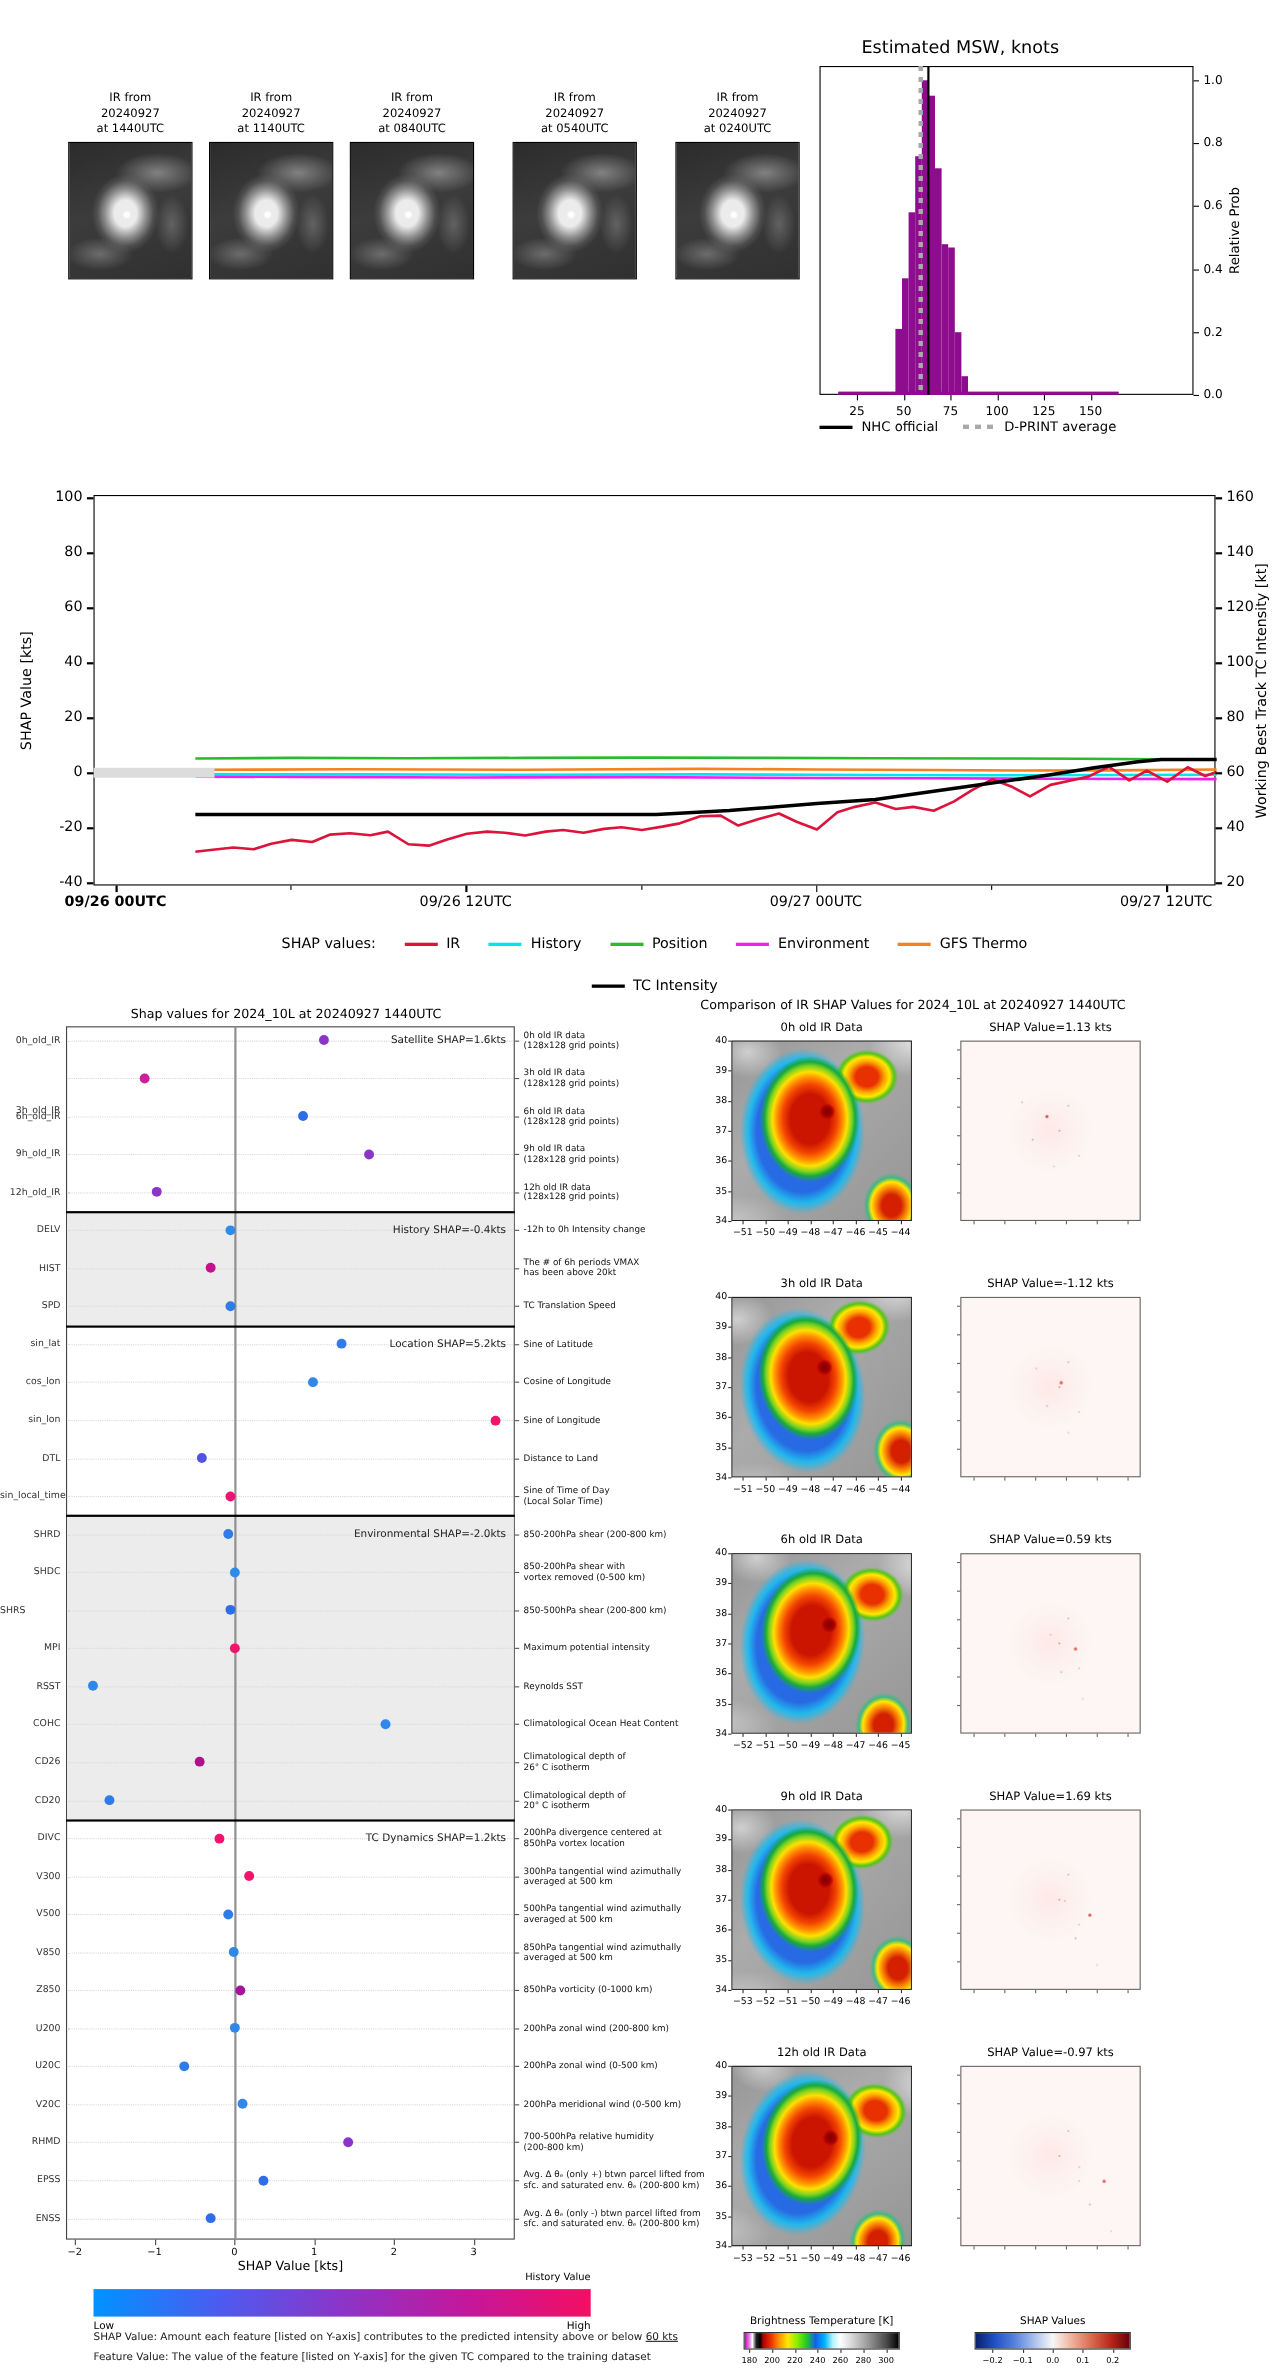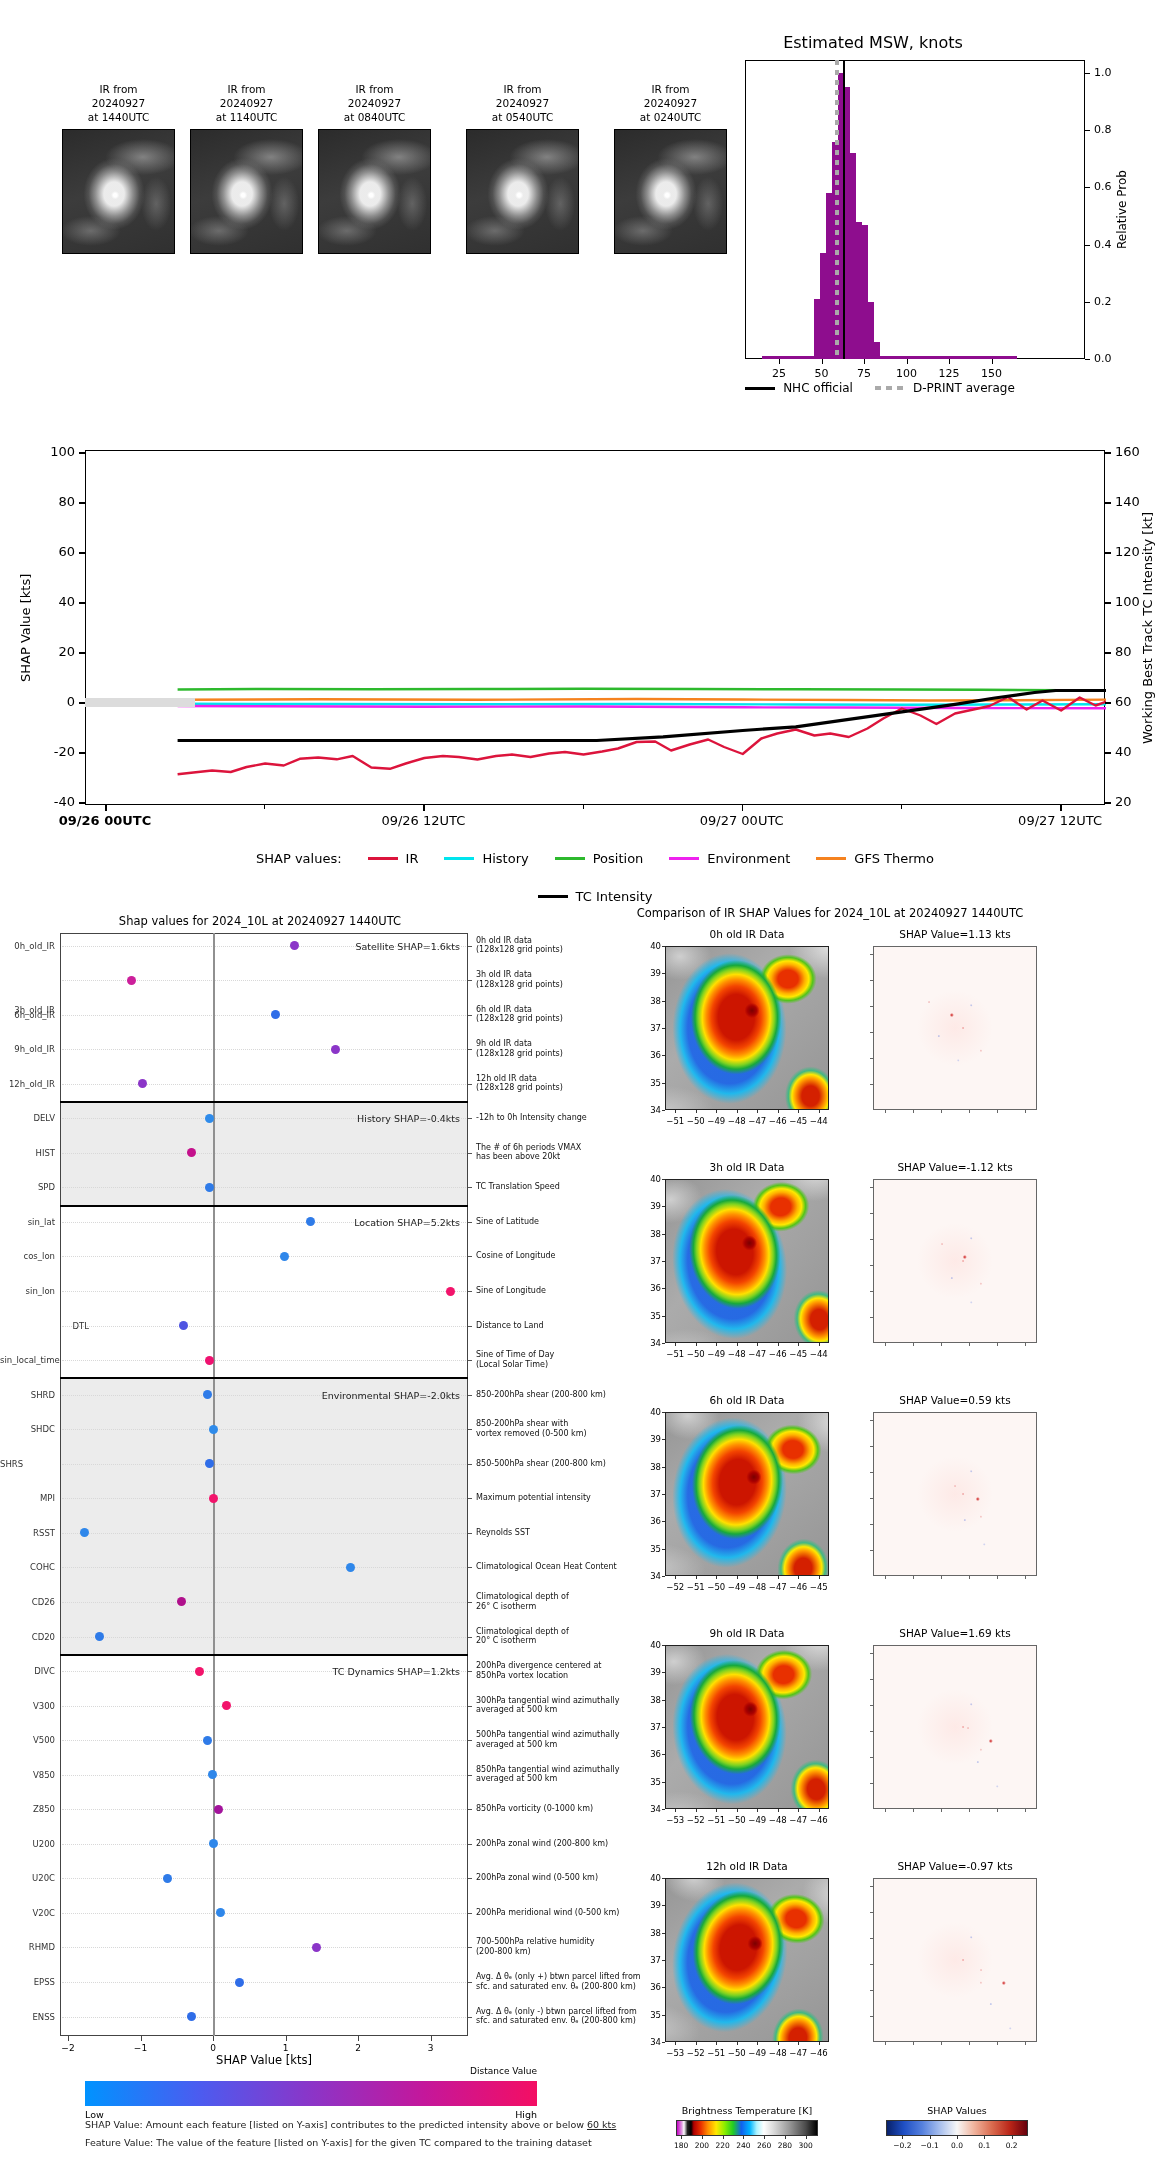--- a/index.html
+++ b/index.html
@@ -179,21 +179,21 @@
       <div class="abs" style="left: 0px; top: 1256.45px; width: 55px; text-align: right; font-size: 8.5px; color: rgb(51, 51, 51); transform: translateY(-50%); z-index: 4;">cos_lon</div>
       <div class="abs" style="left: 468px; top: 1256.45px; width: 4px; height: 1px; background: rgb(85, 85, 85); z-index: 4;"></div>
       <div class="abs" style="left: 476px; top: 1256.45px; width: 240px; font-size: 8px; line-height: 1.2; color: rgb(17, 17, 17); white-space: pre-line; transform: translateY(-50%); z-index: 4;">Cosine of Longitude</div>
       <div class="abs" style="left: 280.275px; top: 1251.95px; width: 9px; height: 9px; border-radius: 50%; background: rgb(47, 135, 234); z-index: 5;"></div>
       <div class="abs" style="left: 62px; top: 1291px; width: 404px; height: 0px; border-top: 1px dotted rgb(216, 216, 216); z-index: 1;"></div>
       <div class="abs" style="left: 0px; top: 1291px; width: 55px; text-align: right; font-size: 8.5px; color: rgb(51, 51, 51); transform: translateY(-50%); z-index: 4;">sin_lon</div>
       <div class="abs" style="left: 468px; top: 1291px; width: 4px; height: 1px; background: rgb(85, 85, 85); z-index: 4;"></div>
       <div class="abs" style="left: 476px; top: 1291px; width: 240px; font-size: 8px; line-height: 1.2; color: rgb(17, 17, 17); white-space: pre-line; transform: translateY(-50%); z-index: 4;">Sine of Longitude</div>
       <div class="abs" style="left: 445.575px; top: 1286.5px; width: 9px; height: 9px; border-radius: 50%; background: rgb(242, 20, 107); z-index: 5;"></div>
       <div class="abs" style="left: 62px; top: 1325.55px; width: 404px; height: 0px; border-top: 1px dotted rgb(216, 216, 216); z-index: 1;"></div>
-      <div class="abs" style="left: 0px; top: 1325.55px; width: 55px; text-align: right; font-size: 8.5px; color: rgb(51, 51, 51); transform: translateY(-50%); z-index: 4; padding-left: 34px;">DTL</div>
+      <div class="abs" style="left: 0px; top: 1325.55px; width: 55px; text-align: right; font-size: 8.5px; color: rgb(51, 51, 51); transform: translateY(-50%); z-index: 4;">DTL</div>
       <div class="abs" style="left: 468px; top: 1325.55px; width: 4px; height: 1px; background: rgb(85, 85, 85); z-index: 4;"></div>
       <div class="abs" style="left: 476px; top: 1325.55px; width: 240px; font-size: 8px; line-height: 1.2; color: rgb(17, 17, 17); white-space: pre-line; transform: translateY(-50%); z-index: 4;">Distance to Land</div>
       <div class="abs" style="left: 178.775px; top: 1321.05px; width: 9px; height: 9px; border-radius: 50%; background: rgb(79, 85, 226); z-index: 5;"></div>
       <div class="abs" style="left: 62px; top: 1360.1px; width: 404px; height: 0px; border-top: 1px dotted rgb(216, 216, 216); z-index: 1;"></div>
       <div class="abs" style="left: 0px; top: 1360.1px; width: 55px; text-align: right; font-size: 8.5px; color: rgb(51, 51, 51); transform: translateY(-50%); z-index: 4;">sin_local_time</div>
       <div class="abs" style="left: 468px; top: 1360.1px; width: 4px; height: 1px; background: rgb(85, 85, 85); z-index: 4;"></div>
       <div class="abs" style="left: 476px; top: 1360.1px; width: 240px; font-size: 8px; line-height: 1.2; color: rgb(17, 17, 17); white-space: pre-line; transform: translateY(-50%); z-index: 4;">Sine of Time of Day
 (Local Solar Time)</div>
       <div class="abs" style="left: 204.875px; top: 1355.6px; width: 9px; height: 9px; border-radius: 50%; background: rgb(239, 18, 112); z-index: 5;"></div>
       <div class="abs" style="left: 62px; top: 1394.65px; width: 404px; height: 0px; border-top: 1px dotted rgb(216, 216, 216); z-index: 1;"></div>
@@ -313,21 +313,21 @@
       <div class="abs" style="left: 213px; top: 2036px; width: 1px; height: 5px; background: rgb(68, 68, 68);"></div>
       <div class="abs" style="left: 201px; top: 2043px; width: 24px; text-align: center; font-size: 9px;">0</div>
       <div class="abs" style="left: 285.5px; top: 2036px; width: 1px; height: 5px; background: rgb(68, 68, 68);"></div>
       <div class="abs" style="left: 273.5px; top: 2043px; width: 24px; text-align: center; font-size: 9px;">1</div>
       <div class="abs" style="left: 358px; top: 2036px; width: 1px; height: 5px; background: rgb(68, 68, 68);"></div>
       <div class="abs" style="left: 346px; top: 2043px; width: 24px; text-align: center; font-size: 9px;">2</div>
       <div class="abs" style="left: 430.5px; top: 2036px; width: 1px; height: 5px; background: rgb(68, 68, 68);"></div>
       <div class="abs" style="left: 418.5px; top: 2043px; width: 24px; text-align: center; font-size: 9px;">3</div>
     </div>
   <div class="abs ctr" style="left:60px;top:2053px;width:408px;font-size:11.5px;">SHAP Value [kts]</div>
-  <div class="abs" style="left:285px;top:2066px;width:252px;text-align:right;font-size:9px;">Distance Value</div>
+  <div class="abs" style="left:285px;top:2066px;width:252px;text-align:right;font-size:9px;">History Value</div>
   <div class="abs fv-bar" style="left:85px;top:2081px;width:452px;height:25px;"></div>
   <div class="abs" style="left:85px;top:2109px;font-size:9.5px;">Low</div>
   <div class="abs" style="left:437px;top:2109px;width:100px;text-align:right;font-size:9.5px;">High</div>
   <div class="abs" style="left:85px;top:2119px;width:700px;font-size:9.5px;color:#222;">
     <span>SHAP Value: Amount each feature [listed on Y-axis] contributes to the predicted intensity above or below </span><span class="u">60 kts</span>
   </div>
   <div class="abs" style="left:85px;top:2137px;width:700px;font-size:9.5px;color:#222;">Feature Value: The value of the feature [listed on Y-axis] for the given TC compared to the training dataset</div>
 
   <div class="abs ctr" style="left:560px;top:906px;width:540px;font-size:11.5px;">Comparison of IR SHAP Values for 2024_10L at 20240927 1440UTC</div>
   <div id="comparison">

